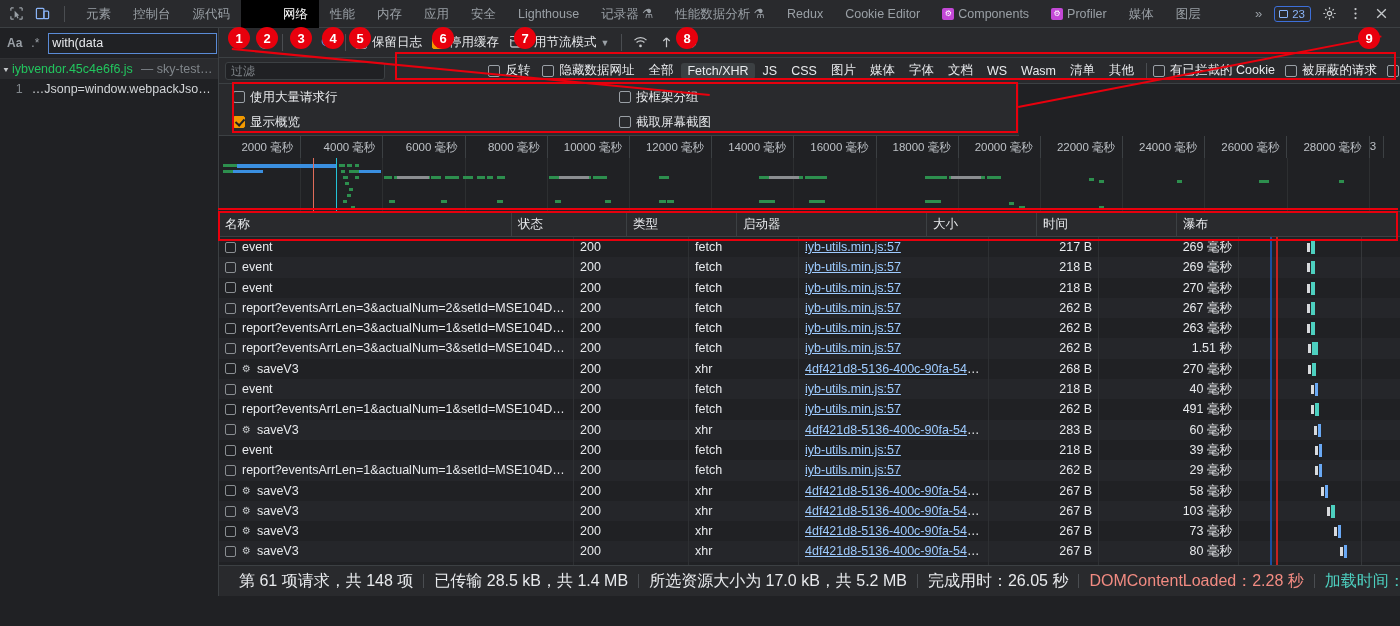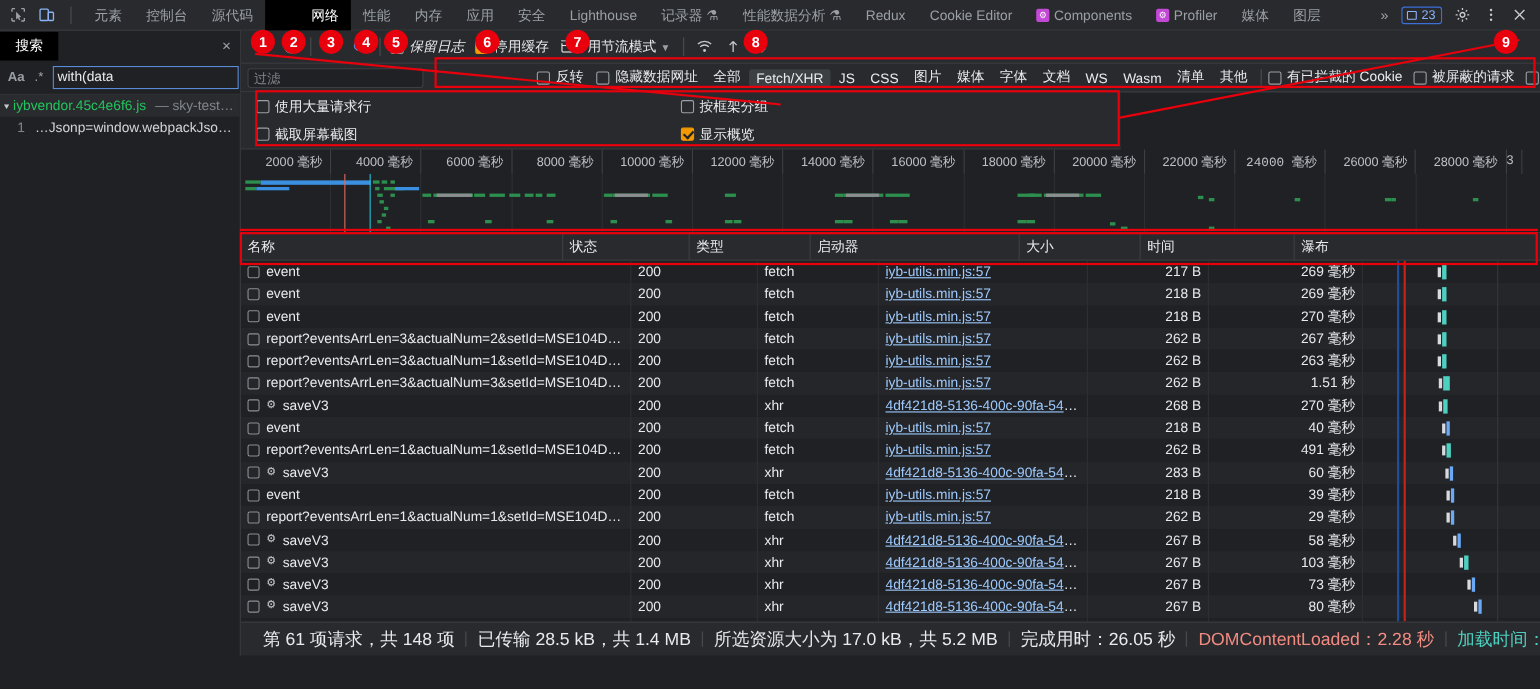--- a/index.html
+++ b/index.html
@@ -261,24 +261,20 @@
       <svg width="15" height="15" viewBox="0 0 16 16">
           <path d="M3.4 3.4l9.2 9.2M12.6 3.4l-9.2 9.2" stroke="#c5c8cb" stroke-width="1.4"></path>
         </svg>
     </span>
   </div>
 </div>
 
 <div class="body-wrap">
 
   <div class="searchpane">
-    <div class="sp-head">
-      <span class="sp-title">搜索</span>
-      <span class="sp-x">×</span>
-    </div>
     <div class="sp-row">
       <span class="sp-aa">Aa</span>
       <span class="sp-re">.*</span>
       <input class="sp-input" value="with(data" style="">
       <span class="sp-ico">
         <svg width="13" height="13" viewBox="0 0 16 16">
             <path d="M13 8a5 5 0 1 1-1.6-3.6" stroke="#9aa0a6" stroke-width="1.3" fill="none"></path>
             <path d="M13.4 1.8v3.2h-3.2" stroke="#9aa0a6" stroke-width="1.3" fill="none"></path>
           </svg>
       </span>
@@ -322,21 +318,21 @@
             <path d="M2 3h12l-4.6 5.4V13l-2.8 1.4V8.4z" fill="#e8000d"></path>
           </svg>
       </div>
       <div class="nt-btn">
         <svg width="15" height="15" viewBox="0 0 16 16">
             <circle cx="6.8" cy="6.8" r="4.4" stroke="#5a8bd6" stroke-width="1.4" fill="none"></circle>
             <path d="M10.2 10.2L14 14" stroke="#5a8bd6" stroke-width="1.5"></path>
           </svg>
       </div>
       <div class="nt-sep"></div>
-      <label class="chk" style="margin:0 10px 0 4px;font-style:italic;">
+      <label class="chk" style="margin:0 10px 0 4px;">
         <span class="box"></span>
         <span>保留日志</span>
       </label>
       <label class="chk" style="margin-right:10px;">
         <span class="box on"></span>
         <span>停用缓存</span>
       </label>
       <div class="throttle">
         <span>已停用节流模式</span>
         <span class="caret-dn">▼</span>
@@ -412,43 +408,43 @@
     <div class="net-settings">
       <label class="chk">
         <span class="box"></span>
         <span>使用大量请求行</span>
       </label>
       <label class="chk">
         <span class="box"></span>
         <span>按框架分组</span>
       </label>
       <label class="chk">
+        <span class="box on"></span>
+        <span>显示概览</span>
+      </label>
+      <label class="chk">
         <span class="box"></span>
         <span>截取屏幕截图</span>
-      </label>
-      <label class="chk">
-        <span class="box on"></span>
-        <span>显示概览</span>
       </label>
     </div>
 
     <div class="overview">
       <div class="ruler" id="ruler-host">
           <div class="tickcell" style="width: 82.2px; flex: 0 0 82.2px;">2000 毫秒</div>
           <div class="tickcell" style="width: 82.2px; flex: 0 0 82.2px;">4000 毫秒</div>
           <div class="tickcell" style="width: 82.2px; flex: 0 0 82.2px;">6000 毫秒</div>
           <div class="tickcell" style="width: 82.2px; flex: 0 0 82.2px;">8000 毫秒</div>
           <div class="tickcell" style="width: 82.2px; flex: 0 0 82.2px;">10000 毫秒</div>
           <div class="tickcell" style="width: 82.2px; flex: 0 0 82.2px;">12000 毫秒</div>
           <div class="tickcell" style="width: 82.2px; flex: 0 0 82.2px;">14000 毫秒</div>
           <div class="tickcell" style="width: 82.2px; flex: 0 0 82.2px;">16000 毫秒</div>
           <div class="tickcell" style="width: 82.2px; flex: 0 0 82.2px;">18000 毫秒</div>
           <div class="tickcell" style="width: 82.2px; flex: 0 0 82.2px;">20000 毫秒</div>
           <div class="tickcell" style="width: 82.2px; flex: 0 0 82.2px;">22000 毫秒</div>
-          <div class="tickcell" style="width: 82.2px; flex: 0 0 82.2px; font-family: Liberation Mono, monospace;">24000 毫秒</div>
+          <div class="tickcell" style="width: 82.2px; flex: 0 0 82.2px;">24000 毫秒</div>
           <div class="tickcell" style="width: 82.2px; flex: 0 0 82.2px;">26000 毫秒</div>
           <div class="tickcell" style="width: 82.2px; flex: 0 0 82.2px;">28000 毫秒</div>
           <div class="tickcell" style="width: 14px; flex: 0 0 14px;">3</div>
         </div>
       <div class="ovgraph" id="ovgraph">
           <div class="ovcol" style="left: 0px; width: 82.2px;"></div>
           <div class="ovcol" style="left: 82.2px; width: 82.2px;"></div>
           <div class="ovcol" style="left: 164.4px; width: 82.2px;"></div>
           <div class="ovcol" style="left: 246.6px; width: 82.2px;"></div>
           <div class="ovcol" style="left: 328.8px; width: 82.2px;"></div>

